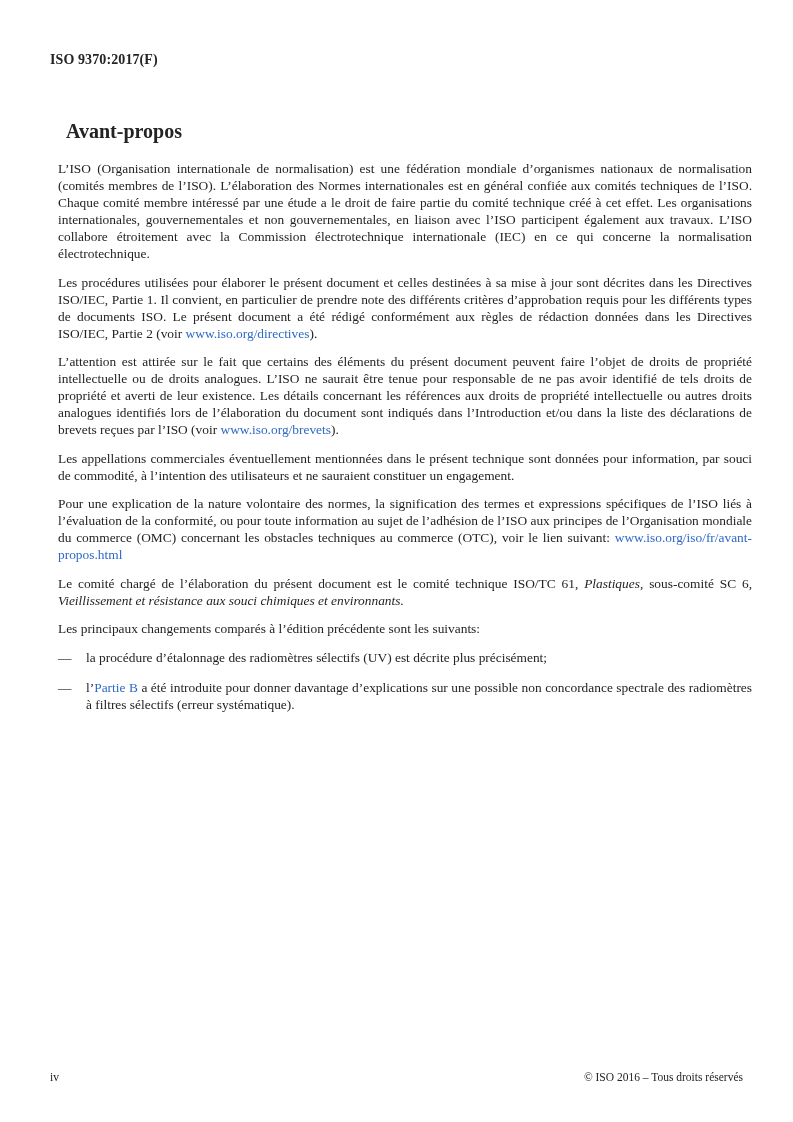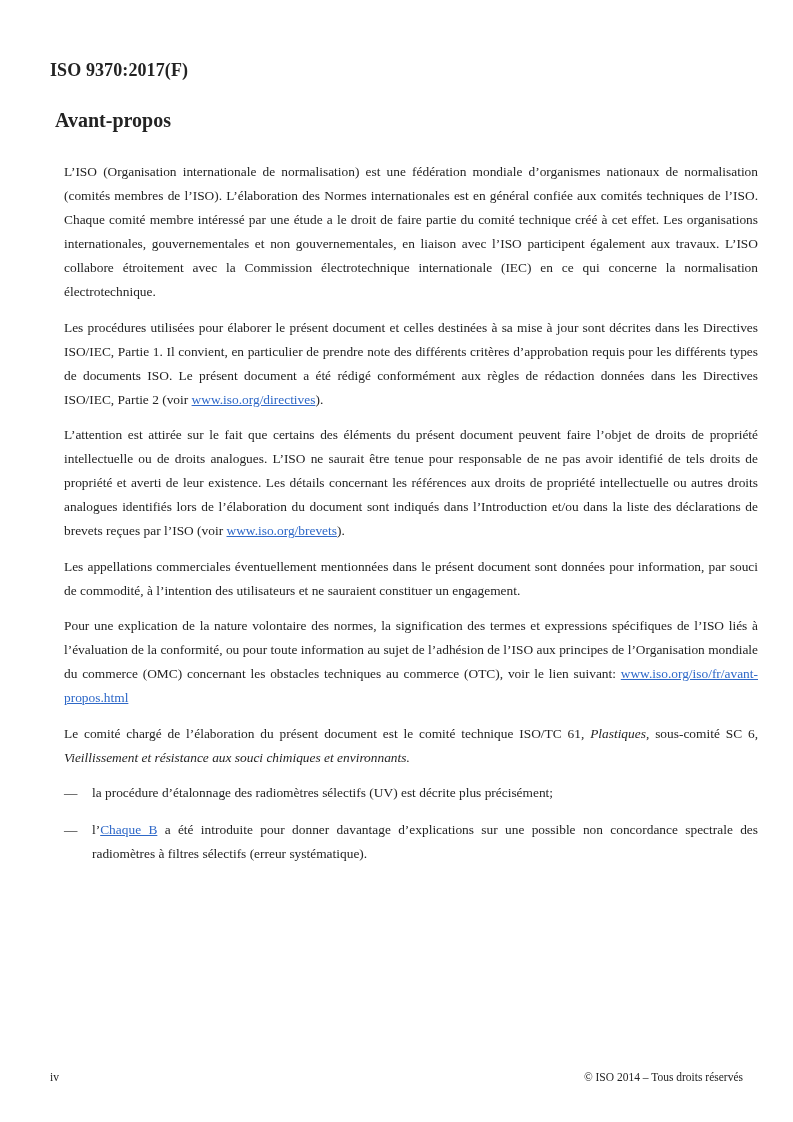--- a/index.html
+++ b/index.html
@@ -12,59 +12,58 @@
     width: 793px;
     height: 1122px;
     background: #ffffff;
     font-family: "Liberation Serif", serif;
     color: #232323;
     overflow: hidden;
   }
   .doc-ref {
     position: absolute;
     left: 50px;
-    top: 60px;
-    font-size: 18px;
+    top: 52px;
+    font-size: 14px;
     font-weight: bold;
     letter-spacing: 0.1px;
   }
   .title {
     position: absolute;
     left: 50px;
     top: 104px;
-    margin: 5px;
+    margin: 16px;
     font-size: 20px;
     font-weight: bold;
   }
   .content {
     position: absolute;
-    left: 64px;
+    left: 58px;
     top: 160px;
     width: 694px;
     font-size: 13.4px;
-    line-height: 24px;
+    line-height: 17px;
   }
   .content p.para {
     margin: 0 0 11.5px 0;
     text-align: justify;
   }
   .content .bullet {
     display: flex;
     margin: 2px 0 13px 0;
   }
   .content .bullet .dash {
     flex: 0 0 28px;
   }
   .content .bullet .btext {
     flex: 1;
     text-align: justify;
   }
   .content a.link {
     color: var(--link-color, #2E68C8);
-    text-decoration: underline;
     cursor: pointer;
   }
   .content em {
   }
   .footer {
     position: absolute;
     left: 50px;
     right: 50px;
     top: 1071px;
     display: flex;
@@ -76,29 +75,30 @@
 </head>
 <body>
 
 <div class="page" style="color: rgb(35, 35, 35);">
   <div class="doc-ref">ISO 9370:2017(F)</div>
   <h1 class="title">Avant-propos</h1>
   <div class="content" id="content">
       <p class="para"><span>L’ISO (Organisation internationale de normalisation) est une fédération mondiale d’organismes nationaux de normalisation (comités membres de l’ISO). L’élaboration des Normes internationales est en général confiée aux comités techniques de l’ISO. Chaque comité membre intéressé par une étude a le droit de faire partie du comité technique créé à cet effet. Les organisations internationales, gouvernementales et non gouvernementales, en liaison avec l’ISO participent également aux travaux. L’ISO collabore étroitement avec la Commission électrotechnique internationale (IEC) en ce qui concerne la normalisation électrotechnique.</span></p>
       <p class="para"><span>Les procédures utilisées pour élaborer le présent document et celles destinées à sa mise à jour sont décrites dans les Directives ISO/IEC, Partie 1. Il convient, en particulier de prendre note des différents critères d’approbation requis pour les différents types de documents ISO. Le présent document a été rédigé conformément aux règles de rédaction données dans les Directives ISO/IEC, Partie 2 (voir </span><a class="link">www.iso.org/directives</a><span>).</span></p>
       <p class="para"><span>L’attention est attirée sur le fait que certains des éléments du présent document peuvent faire l’objet de droits de propriété intellectuelle ou de droits analogues. L’ISO ne saurait être tenue pour responsable de ne pas avoir identifié de tels droits de propriété et averti de leur existence. Les détails concernant les références aux droits de propriété intellectuelle ou autres droits analogues identifiés lors de l’élaboration du document sont indiqués dans l’Introduction et/ou dans la liste des déclarations de brevets reçues par l’ISO (voir </span><a class="link">www.iso.org/brevets</a><span>).</span></p>
-      <p class="para"><span>Les appellations commerciales éventuellement mentionnées dans le présent document sont données pour information, par souci de commodité, à l’intention des utilisateurs et ne sauraient constituer un engagement.</span></p>
+      <p class="para"><span>Les appellations commerciales éventuellement mentionnées dans le présent technique sont données pour information, par souci de commodité, à l’intention des utilisateurs et ne sauraient constituer un engagement.</span></p>
       <p class="para"><span>Pour une explication de la nature volontaire des normes, la signification des termes et expressions spécifiques de l’ISO liés à l’évaluation de la conformité, ou pour toute information au sujet de l’adhésion de l’ISO aux principes de l’Organisation mondiale du commerce (OMC) concernant les obstacles techniques au commerce (OTC), voir le lien suivant: </span><a class="link">www.iso.org/iso/fr/avant-propos.html</a></p>
       <p class="para"><span>Le comité chargé de l’élaboration du présent document est le comité technique ISO/TC 61, </span><em>Plastiques</em><span>, sous-comité SC 6, </span><em>Vieillissement et résistance aux souci chimiques et environnants.</em></p>
+      <p class="para"><span>Les principaux changements comparés à l’édition précédente sont les suivants:</span></p>
       <div class="bullet">
         <span class="dash">—</span>
         <div class="btext"><span>la procédure d’étalonnage des radiomètres sélectifs (UV) est décrite plus précisément;</span></div>
       </div>
       <div class="bullet">
         <span class="dash">—</span>
-        <div class="btext"><span>l’</span><a class="link">Chaque B</a><span> a été introduite pour donner davantage d’explications sur une possible non concordance spectrale des radiomètres à filtres sélectifs (erreur systématique).</span></div>
+        <div class="btext"><span>l’</span><a class="link">Partie B</a><span> a été introduite pour donner davantage d’explications sur une possible non concordance spectrale des radiomètres à filtres sélectifs (erreur systématique).</span></div>
       </div>
     </div>
   <div class="footer">
     <span>iv</span>
-    <span>© ISO 2014 – Tous droits réservés</span>
+    <span>© ISO 2016 – Tous droits réservés</span>
   </div>
 </div>
 
 </body></html>

